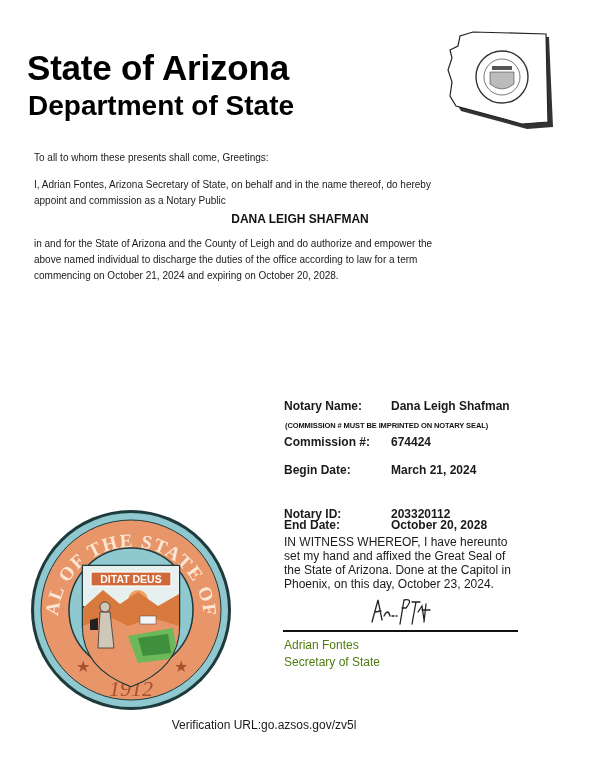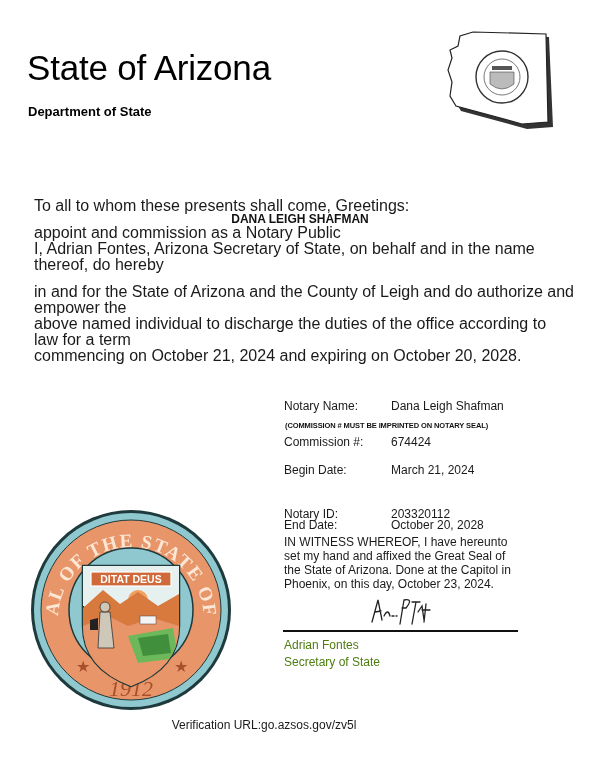--- a/index.html
+++ b/index.html
@@ -1,27 +1,27 @@
 <!DOCTYPE html>
 <html><head>
 <meta charset="utf-8">
 <style>
   html, body { margin:0; padding:0; background:#ffffff; }
   body { width:600px; height:781px; position:relative; overflow:hidden;
          font-family:"Liberation Sans", sans-serif; color:#111; }
   .abs { position:absolute; }
-  #title { left:27px; top:48px; font-size:35px; font-weight:normal; letter-spacing:-0.2px; color:#000; }
-  #subtitle { left:28px; top:104px; font-size:13px; font-weight:bold; color:#000; }
+  #title { left:27px; top:48px; font-size:35px; font-weight:bold; letter-spacing:-0.2px; color:#000; }
+  #subtitle { left:28px; top:90px; font-size:28px; font-weight:bold; color:#000; }
   #map-seal { left:440px; top:22px; width:120px; height:108px; }
-  .body-text { font-size:16px; line-height:16px; color:#1a1a1a;margin-top:48px; }
+  .body-text { font-size:10px; line-height:16px; color:#1a1a1a; }
   #greet { left:34px; top:150px; }
   #para1 { left:34px; top:177px; width:540px; }
   #appointee { left:0; width:600px; top:212px; text-align:center; font-weight:bold; font-size:12px; }
   #para2 { left:34px; top:236px; width:540px; }
-  .info { left:284px; font-size:12px; color:#1a1a1a; }
+  .info { left:284px; font-size:12px; color:#1a1a1a;font-weight:bold; }
   .info .lbl { display:inline-block; width:107px; }
   #note { left:285px; top:421px; font-size:7.5px; font-weight:bold; letter-spacing:-0.1px; }
   #witness { left:284px; top:535px; width:240px; font-size:12px; line-height:14px; color:#1a1a1a; }
   #sig { left:366px; top:594px; width:70px; height:34px; }
   #sig-line { left:283px; top:630px; width:235px; height:2px; background:#111; }
   #signer { left:284px; top:637px; font-size:12px; line-height:17px; color:#4d7c0f; }
   #great-seal { left:28px; top:508px; width:206px; height:204px; }
   #verify { left:156px; top:718px; font-size:12px; color:#1a1a1a; }
   #verify .lbl { display:inline-block; width:105px;text-align:right; }
 </style>
@@ -35,22 +35,22 @@
   <path d="M33,10 L106,12 L110,102 L84,104 L18,86 L12,76 L14,62 L10,50 L14,38 L12,30 L20,26 L22,16 Z" fill="#333" transform="translate(3,3)"></path>
   <path d="M33,10 L106,12 L108,100 L82,102 L16,84 L10,74 L12,60 L8,48 L12,36 L10,28 L18,24 L20,14 Z" fill="#fff" stroke="#222" stroke-width="1.2"></path>
   <circle cx="62" cy="55" r="26" fill="#fff" stroke="#333" stroke-width="1.4"></circle>
   <circle cx="62" cy="55" r="18" fill="none" stroke="#555" stroke-width="0.8"></circle>
   <rect x="52" y="44" width="20" height="4" fill="#555"></rect>
   <path d="M50,50 L74,50 L74,62 Q62,72 50,62 Z" fill="#bbb" stroke="#444" stroke-width="0.6"></path>
 </svg>
 
 <div class="abs body-text" id="greet">To all to whom these presents shall come, Greetings:</div>
 <div class="abs body-text" id="para1">
+  <div>I, Adrian Fontes, Arizona Secretary of State, on behalf and in the name thereof, do hereby</div>
   <div>appoint and commission as a Notary Public</div>
-  <div>I, Adrian Fontes, Arizona Secretary of State, on behalf and in the name thereof, do hereby</div>
 </div>
 <div class="abs" id="appointee">DANA LEIGH SHAFMAN</div>
 <div class="abs body-text" id="para2">
   <div>in and for the State of Arizona and the County of Leigh and do authorize and empower the</div>
   <div>above named individual to discharge the duties of the office according to law for a term</div>
   <div>commencing on October 21, 2024 and expiring on October 20, 2028.</div>
 </div>
 
 <div class="abs info" style="top:399px;">
   <span class="lbl">Notary Name:</span><span>Dana Leigh Shafman</span>

